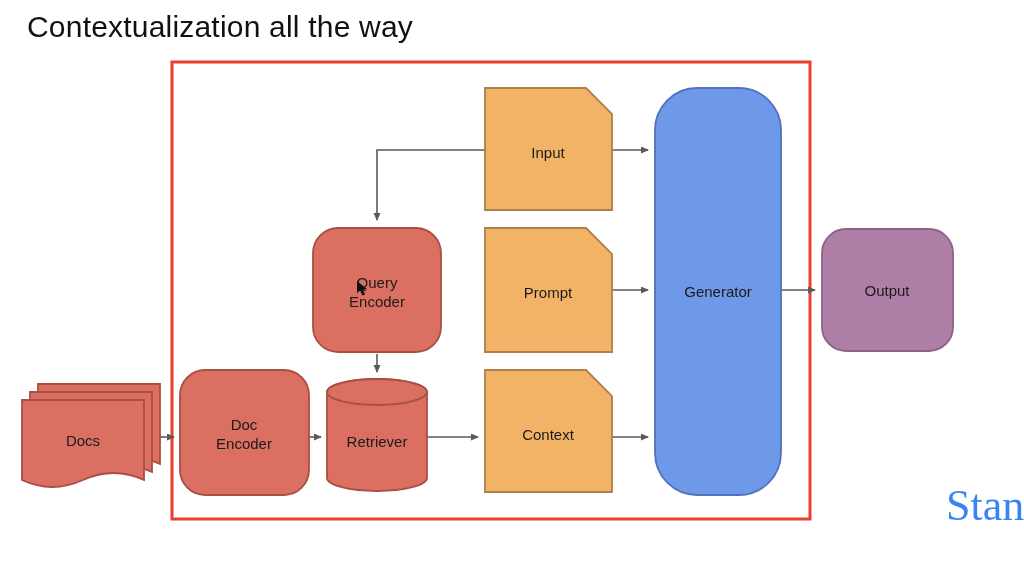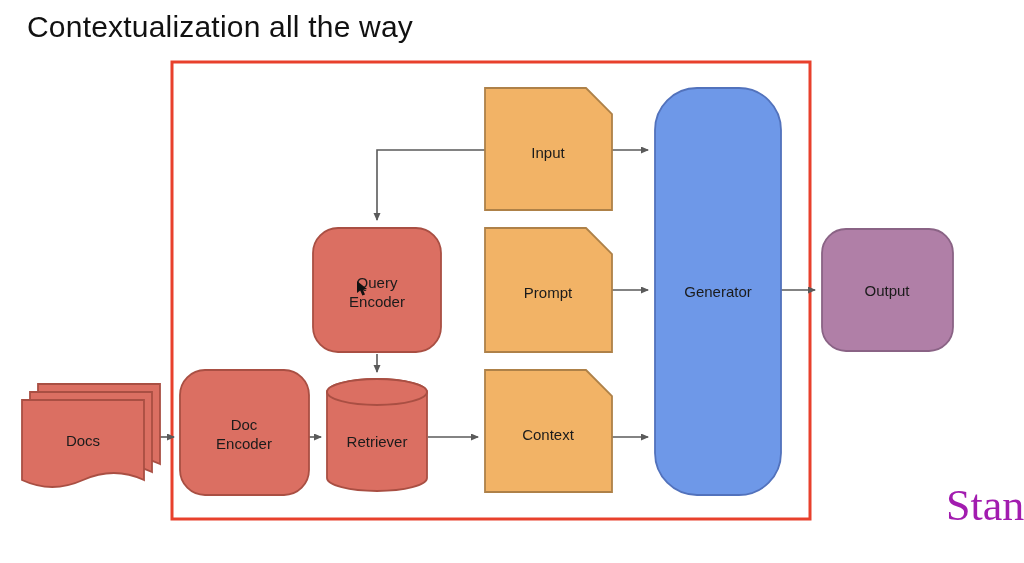--- a/index.html
+++ b/index.html
@@ -7,21 +7,21 @@
     position:relative; width:1024px; height:563px; background:#ffffff;
     overflow:hidden; font-family:"Liberation Sans", sans-serif;
   }
   .title {
     position:absolute; left:27px; top:10px;
     font-size:30px; font-weight:500; color:#111111; letter-spacing:0.2px;
   }
   .watermark {
     position:absolute; left:946px; top:480px;
     font-family:"Liberation Serif", serif;
-    font-size:44px; color:#a21caf; white-space:nowrap;
+    font-size:44px; color:#3b82f6; white-space:nowrap;
   }
   svg.diagram { position:absolute; left:0; top:0; }
   svg.diagram text {
     font-family:"Liberation Sans", sans-serif;
     font-size:15px; fill:#1b1b1b;
     text-anchor:middle; dominant-baseline:central;
   }
   svg.diagram .edge { fill:none; stroke-width:1.6; }
   svg.diagram .shape { stroke-width:1.8; }
 </style>

